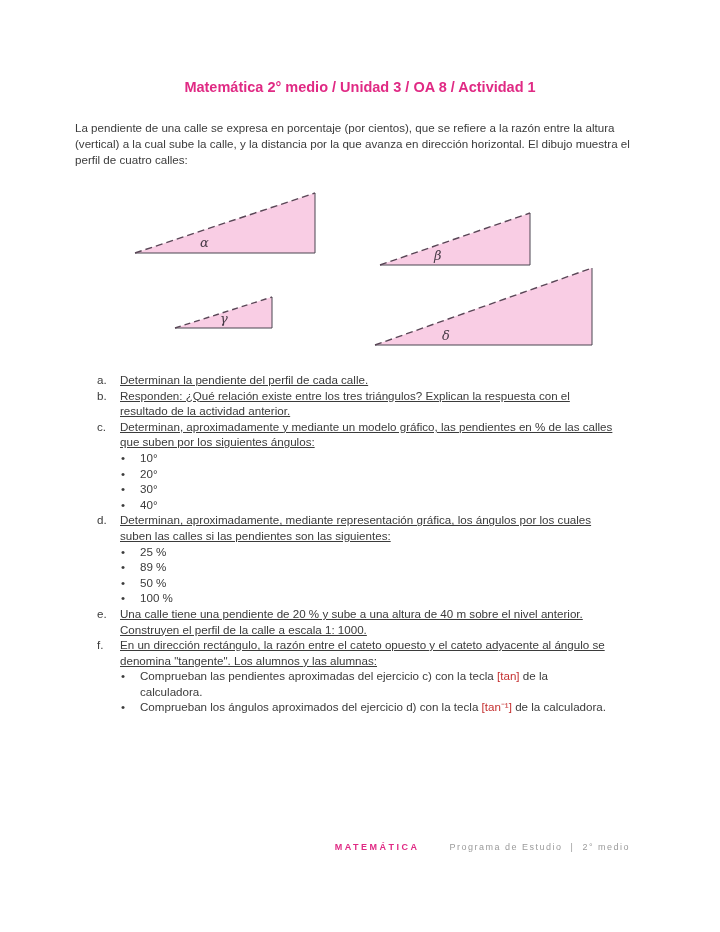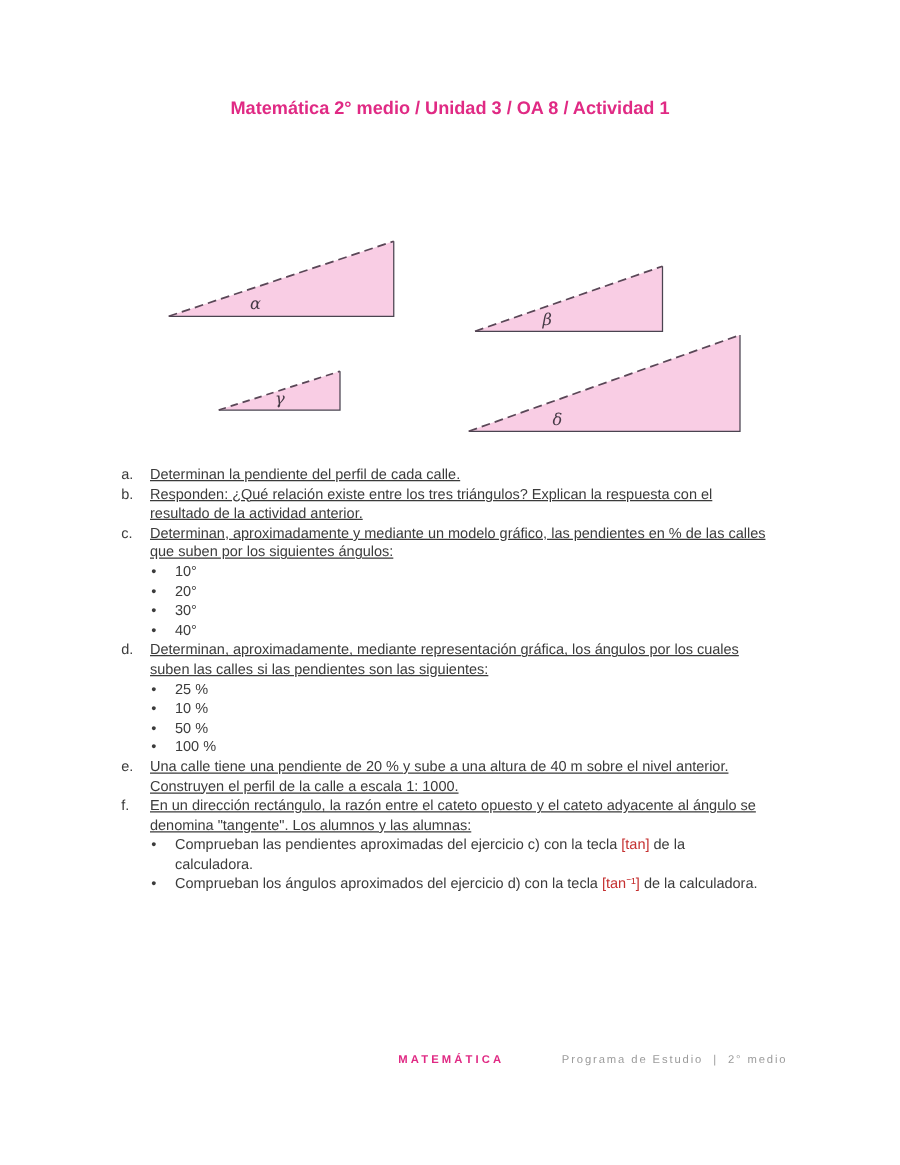--- a/index.html
+++ b/index.html
@@ -28,31 +28,32 @@
   .task .marker{flex:0 0 23px;}
   .task .ttext{flex:1;text-decoration:underline;}
   .bullet-row{display:flex;padding-left:24px;}
   .bullet-row .dot{flex:0 0 19px;}
   .bullet-row .btext{flex:1;}
   .red{color:#c53030;}
   .footer{
     position:absolute;top:842px;left:0;width:630px;text-align:right;
     font-size:9px;white-space:nowrap;
   }
-  .brand{color:#e02a84;font-weight:bold;letter-spacing:2.5px;margin-right:34px;}
+  .brand{color:#e02a84;font-weight:bold;letter-spacing:2.5px;margin-right:18px;}
   .fmeta{color:#9b9b9b;letter-spacing:1.5px;padding-left:12px;}
   .fmeta .sep{margin:0 8px;}
 </style>
 </head>
 <body>
 
 <div class="page">
 
   <h1 class="title">Matemática 2° medio / Unidad 3 / OA 8 / Actividad 1</h1>
 
+  <p class="intro">La pendiente de una calle se expresa en porcentaje (por cientos), que se refiere a la razón entre la altura (vertical) a la cual sube la calle, y la distancia por la que avanza en dirección horizontal. El dibujo muestra el perfil de cuatro calles:</p>
 
   <svg class="figure" width="720" height="175" viewBox="0 0 720 175" xmlns="http://www.w3.org/2000/svg">
 
     <g>
       <polygon points="135,68 315,68 315,8" fill="#f9cde4"></polygon>
       <path d="M135 68 H315 V8" fill="none" stroke="#4a4450" stroke-width="1"></path>
       <line x1="135" y1="68" x2="315" y2="8" stroke="#5a4757" stroke-width="1.4" stroke-dasharray="7 4"></line>
       <text class="tri-label" x="200" y="62">α</text>
     </g>
 
@@ -117,21 +118,21 @@
       <span class="marker">d.</span>
       <span class="ttext">Determinan, aproximadamente, mediante representación gráfica, los ángulos por los cuales suben las calles si las pendientes son las siguientes:</span>
     </div>
     <div>
       <div class="bullet-row">
         <span class="dot">•</span>
         <span class="btext">25 %</span>
       </div>
       <div class="bullet-row">
         <span class="dot">•</span>
-        <span class="btext">10 %</span>
+        <span class="btext">89 %</span>
       </div>
       <div class="bullet-row">
         <span class="dot">•</span>
         <span class="btext">50 %</span>
       </div>
       <div class="bullet-row">
         <span class="dot">•</span>
         <span class="btext">100 %</span>
       </div>
     </div>

